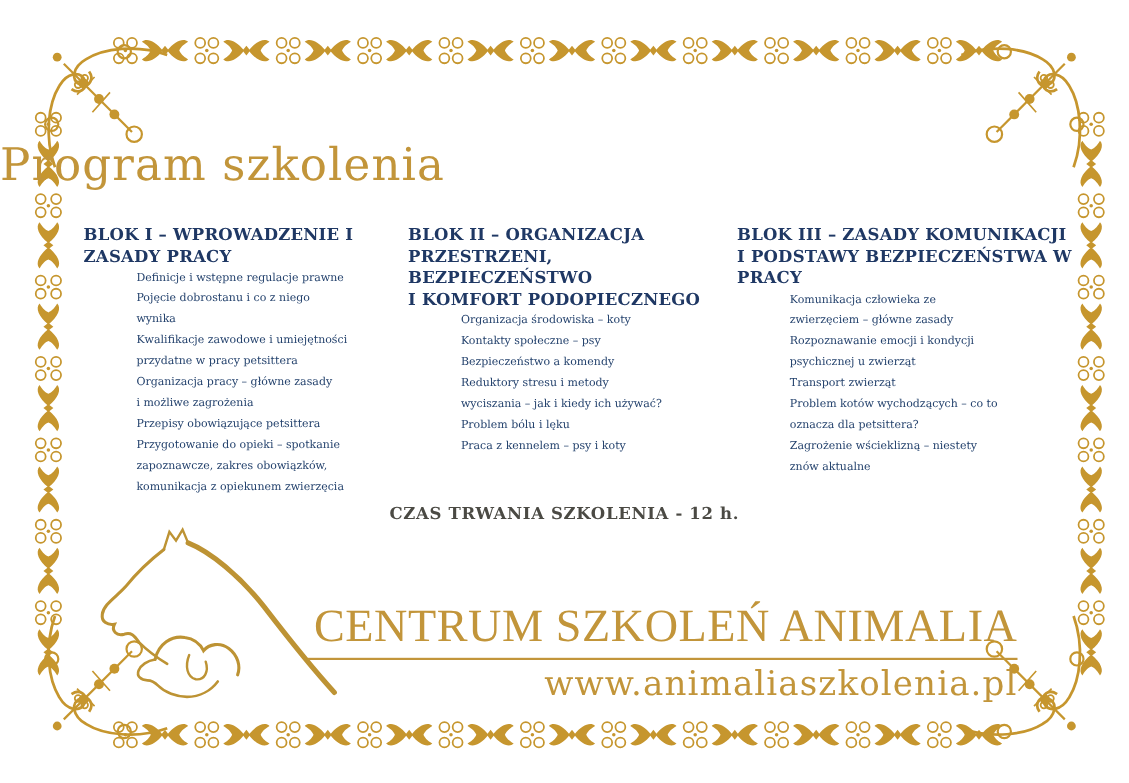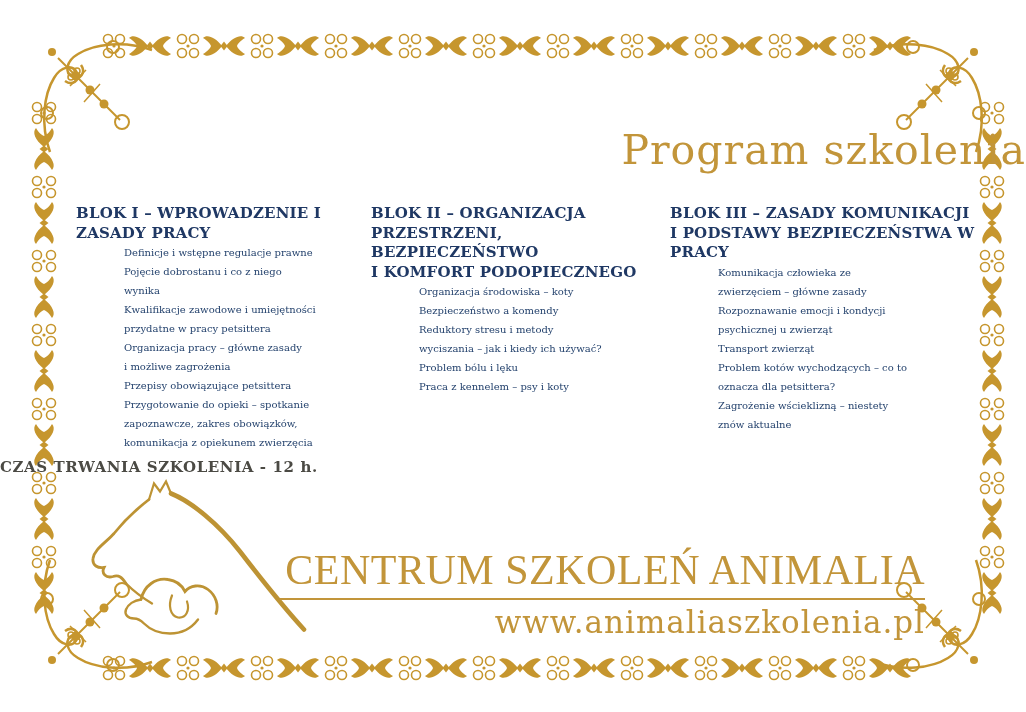--- a/index.html
+++ b/index.html
@@ -15,40 +15,40 @@
   
   .strip{color:var(--border_gold);}
   .strip svg{display:block;}
   .corner{width:140px;height:140px;color:var(--border_gold);}
   .corner svg{display:block;width:140px;height:140px;}
   .corner.tr{transform:scaleX(-1);}
   .corner.bl{transform:scaleY(-1);}
   .corner.br{transform:scale(-1,-1);}
   
   .page-title{
-    left:0;top:126px;width:1026px;text-align:right;
+    left:0;top:126px;width:1026px;text-align:left;
     font-size:41px;letter-spacing:1px;color:var(--gold);
   }
   
   .col{top:204px;}
   .col .block-heading{
     font-weight:bold;font-size:15px;line-height:19.5px;
     color:var(--navy);white-space:pre-line;letter-spacing:0.2px;
   }
   .col .item{
     font-size:10px;line-height:19px;color:var(--body_navy);
     white-space:pre-line;
     margin-left:48px;
   }
   #col1{left:76px;width:296px;}
   #col2{left:371px;width:298px;}
   #col3{left:670px;width:306px;}
   
   .duration{
-    left:0;top:458px;width:1026px;
+    left:0;top:458px;width:1026px;text-align:center;
     font-weight:bold;font-size:15px;letter-spacing:0.6px;color:var(--gray_text);
   }
   
   .logo{left:86px;top:476px;width:230px;height:178px;color:#BD9334;}
   .logo svg{display:block;width:230px;height:178px;}
   .footer{left:280px;top:548px;width:645px;text-align:right;color:var(--gold);}
   .brand{
     font-family:"Liberation Serif", serif;font-size:42px;line-height:44px;
     letter-spacing:0.5px;white-space:nowrap;
   }
@@ -259,20 +259,21 @@
 zapoznawcze, zakres obowiązków,
 komunikacja z opiekunem zwierzęcia</div>
     </div>
 </div>
 <div class="abs col" id="col2">
   <div class="block-heading">BLOK II – ORGANIZACJA
 PRZESTRZENI, BEZPIECZEŃSTWO
 I KOMFORT PODOPIECZNEGO</div>
   <div class="block-items">
       <div class="item">Organizacja środowiska – koty</div>
+      <div class="item">Kontakty społeczne – psy</div>
       <div class="item">Bezpieczeństwo a komendy</div>
       <div class="item">Reduktory stresu i metody
 wyciszania – jak i kiedy ich używać?</div>
       <div class="item">Problem bólu i lęku</div>
       <div class="item">Praca z kennelem – psy i koty</div>
     </div>
 </div>
 <div class="abs col" id="col3">
   <div class="block-heading">BLOK III – ZASADY KOMUNIKACJI
 I PODSTAWY BEZPIECZEŃSTWA W

